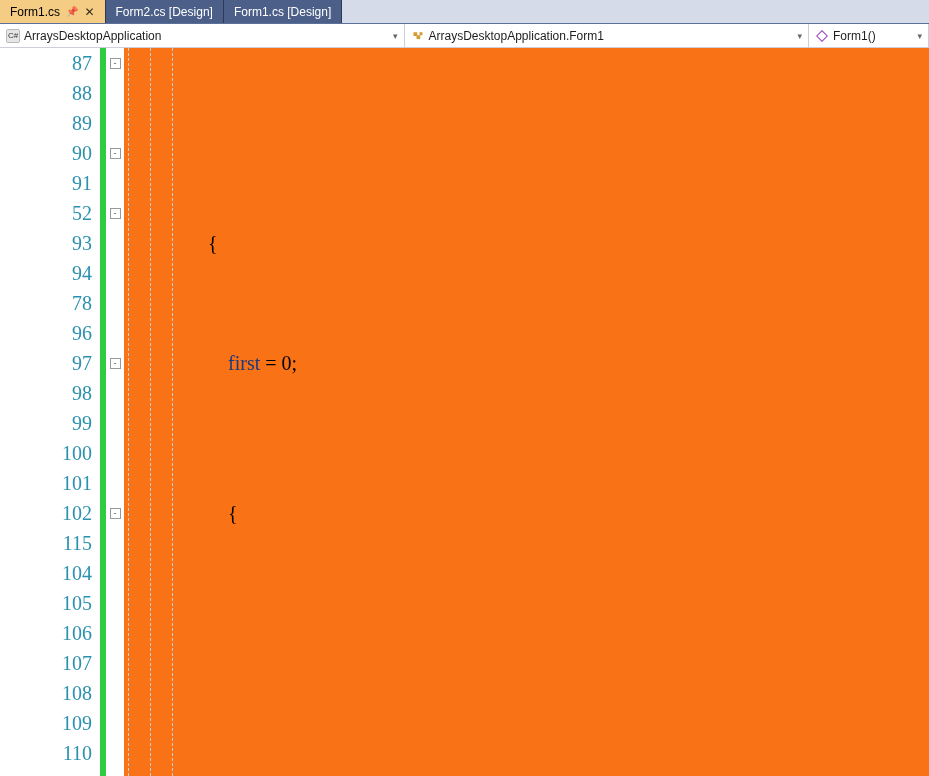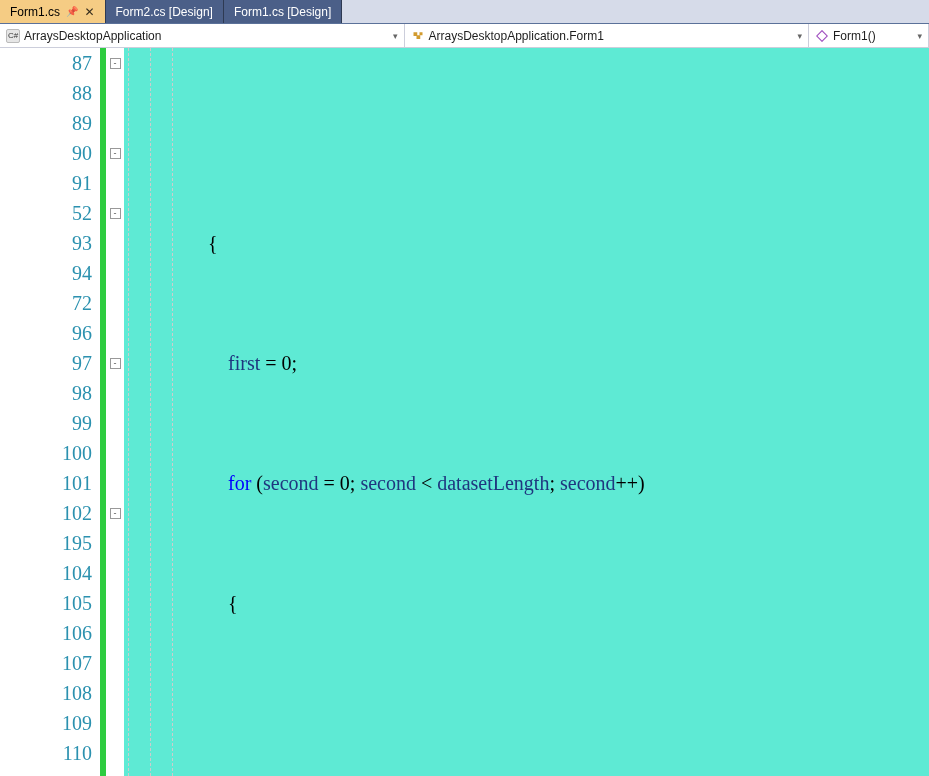--- a/index.html
+++ b/index.html
@@ -71,21 +71,21 @@
   .navicon.class svg { width: 12px; height: 12px; }
   .navicon.method svg { width: 12px; height: 12px; }
   
   .editor {
     flex: 1;
     display: flex;
     font-family: 'Times New Roman', serif;
     font-size: 20px;
     line-height: 30px;
     overflow: hidden;
-    background: #5eead4;
+    background: #f97316;
   }
   .gutter {
     width: 100px;
     background: #fff;
     color: #2b91af;
     text-align: right;
     padding-right: 8px;
     font-family: 'Times New Roman', serif;
     font-size: 20px;
     line-height: 30px;
@@ -191,29 +191,29 @@
 <div class="editor">
   <div class="gutter" id="gutter">
       <div class="ln">87</div>
       <div class="ln">88</div>
       <div class="ln">89</div>
       <div class="ln">90</div>
       <div class="ln">91</div>
       <div class="ln">52</div>
       <div class="ln">93</div>
       <div class="ln">94</div>
-      <div class="ln">72</div>
+      <div class="ln">78</div>
       <div class="ln">96</div>
       <div class="ln">97</div>
       <div class="ln">98</div>
       <div class="ln">99</div>
       <div class="ln">100</div>
       <div class="ln">101</div>
       <div class="ln">102</div>
-      <div class="ln">195</div>
+      <div class="ln">115</div>
       <div class="ln">104</div>
       <div class="ln">105</div>
       <div class="ln">106</div>
       <div class="ln">107</div>
       <div class="ln">108</div>
       <div class="ln">109</div>
       <div class="ln">110</div>
     </div>
   <div class="changebar"></div>
   <div class="foldcol" id="foldcol">
@@ -258,21 +258,20 @@
       <div class="vg" style="left:26px"></div>
       <div class="vg" style="left:48px"></div>
     </div>
 
     
     
     <div class="line">                <span>{</span></div>
     
     <div class="line">                    <span class="local">first</span> = <span class="num">0</span>;</div>
     
-    <div class="line">                    <span class="kw">for</span> (<span class="local">second</span> = <span class="num">0</span>; <span class="local">second</span> &lt; <span class="local">datasetLength</span>; <span class="local">second</span>++)</div>
     
     <div class="line">                    <span>{</span></div>
     
     
     
     
     
     
     
     

